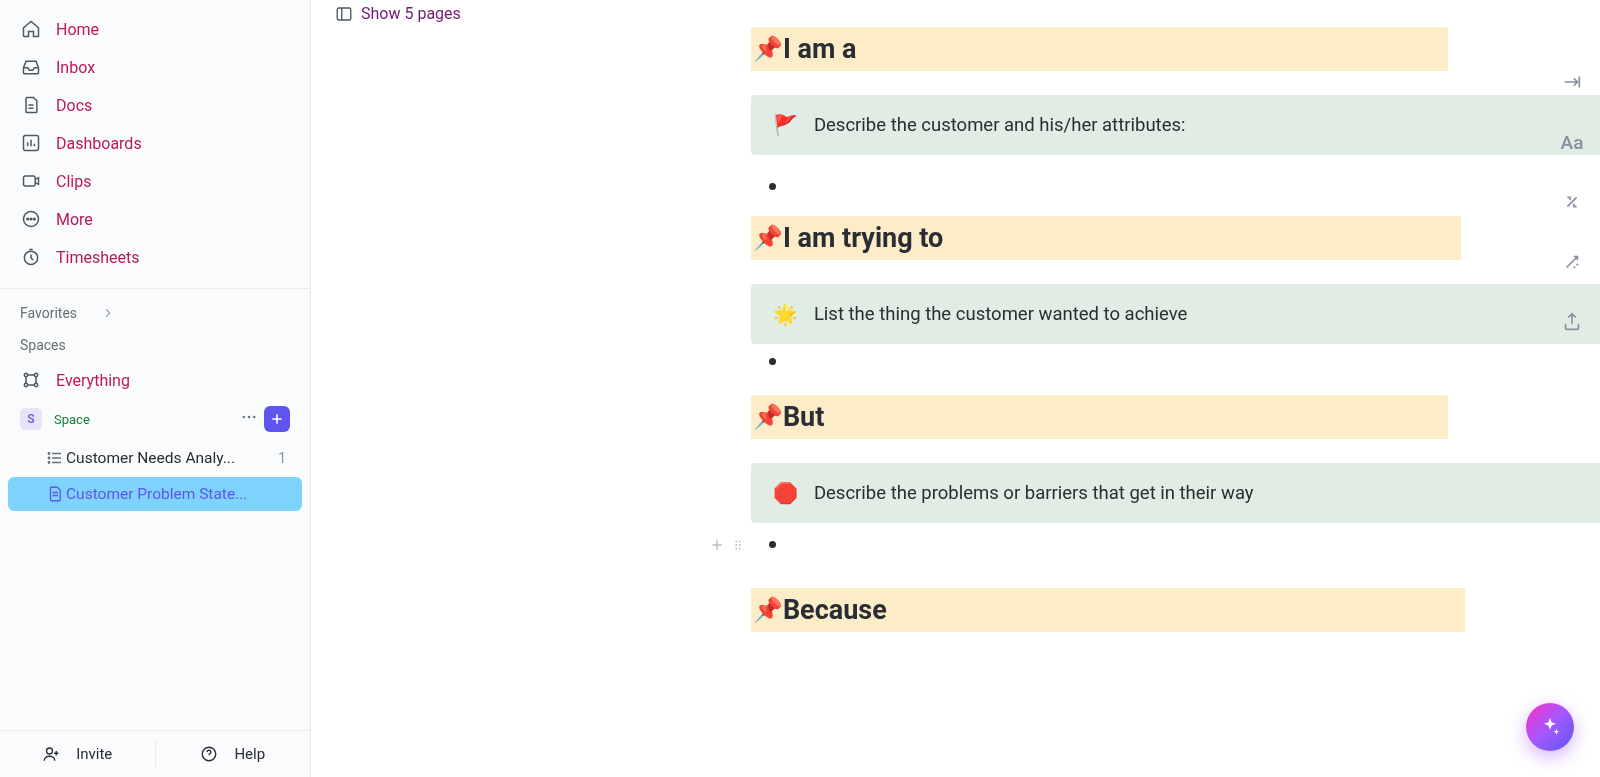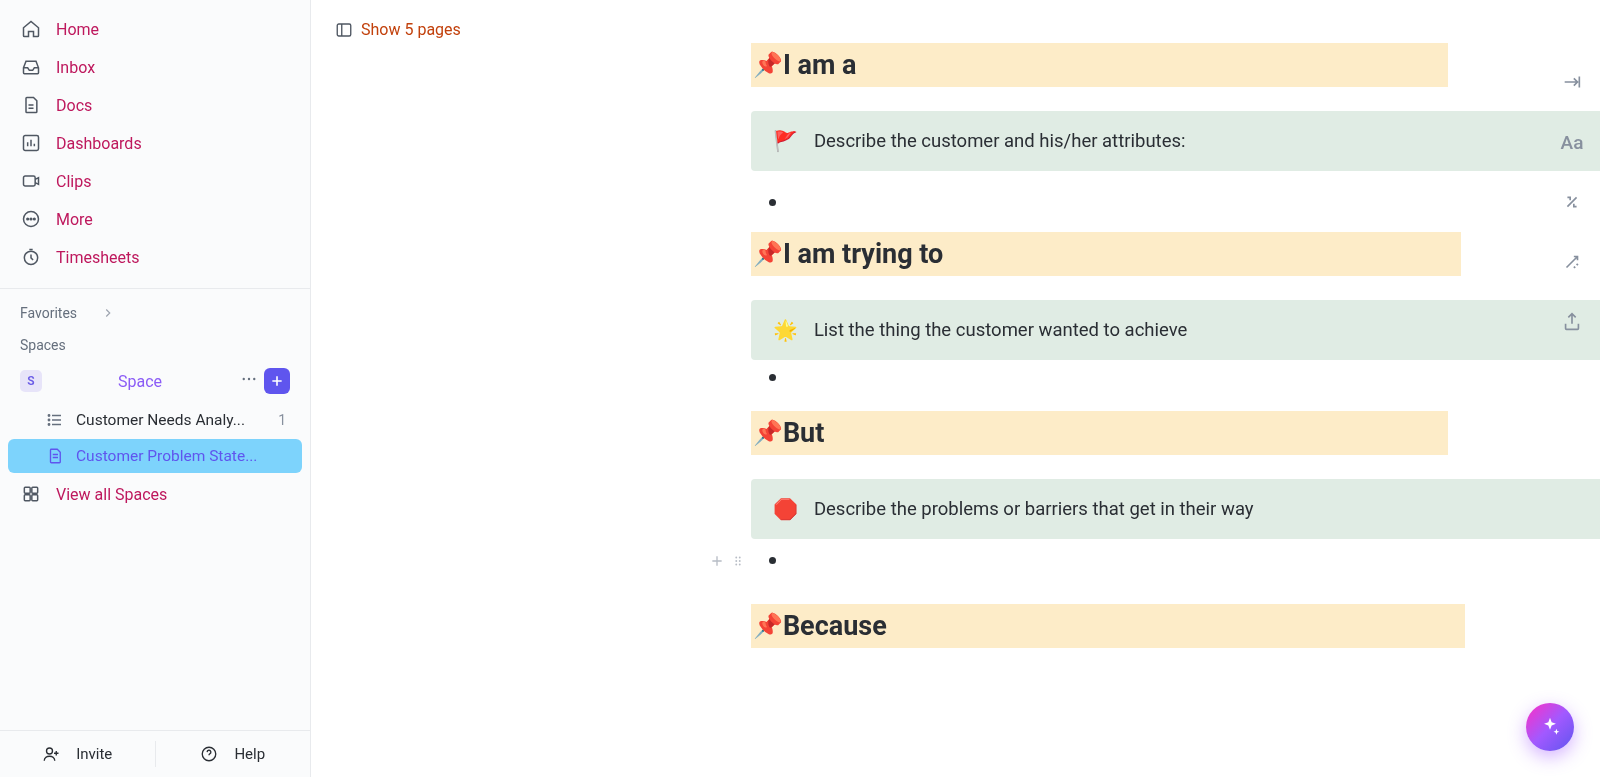--- a/index.html
+++ b/index.html
@@ -10,37 +10,37 @@
     .sidebar { width: 311px; min-width: 311px; background: #fafbfc; border-right: 1px solid #e8eaed; display: flex; flex-direction: column; }
     .sidebar-top { padding: 10px 8px 4px; }
     .nav-item { display: flex; align-items: center; gap: 14px; padding: 8px 12px; border-radius: 6px; cursor: pointer; font-size: 16px; color: #be185d; }
     .nav-icon { width: 22px; height: 22px; display: flex; align-items: center; justify-content: center; color: #4f5762; }
     .nav-icon svg { width: 20px; height: 20px; }
     .sidebar-divider { height: 1px; background: #e8eaed; margin: 8px 0; }
     .section-header { display: flex; align-items: center; gap: 24px; padding: 8px 20px; font-size: 14px; color: #656f7d; }
     .section-chevron { width: 14px; height: 14px; color: #9ca3af; }
     .space-row { display: flex; align-items: center; gap: 12px; padding: 7px 12px; margin: 0 8px; border-radius: 6px; cursor: pointer; position: relative; }
     .space-badge { width: 22px; height: 22px; border-radius: 5px; background: #e7e4f9; color: #6b5ce7; font-size: 12px; font-weight: 600; display: flex; align-items: center; justify-content: center; }
-    .space-label { flex: 1; font-size: 16px; color: #8b5cf6; text-align: center; }
+    .space-label { flex: 1; font-size: 13px; color: #15803d; }
     .space-actions { display: flex; gap: 4px; }
     .space-more { color: #656f7d; padding: 2px; cursor: pointer; }
     .space-add { width: 26px; height: 26px; border-radius: 6px; background: #5f55ee; color: #fff; display: flex; align-items: center; justify-content: center; cursor: pointer; }
-    .tree-item { display: flex; align-items: center; gap: 12px; padding: 8px 12px 8px 38px; margin: 2px 8px; border-radius: 6px; cursor: pointer; font-size: 15.5px; color: #2a2e34; }
+    .tree-item { display: flex; align-items: center; gap: 2px; padding: 8px 12px 8px 38px; margin: 2px 8px; border-radius: 6px; cursor: pointer; font-size: 15.5px; color: #2a2e34; }
     .tree-item.active { background: #7dd3fc; color: #5f55ee; }
     .tree-item.active .tree-icon { color: #5f55ee; }
     .tree-icon { width: 18px; height: 18px; display: flex; align-items: center; justify-content: center; color: #656f7d; }
     .tree-label { white-space: nowrap; overflow: hidden; text-overflow: ellipsis; flex: 1; }
     .tree-count { font-size: 14px; color: #87909e; margin-left: auto; padding-right: 4px; }
     .sidebar-bottom { margin-top: auto; border-top: 1px solid #e8eaed; display: flex; }
     .bottom-btn { flex: 1; display: flex; align-items: center; justify-content: center; gap: 16px; padding: 14px 0; font-size: 15px; color: #2a2e34; cursor: pointer; }
     .bottom-sep { width: 1px; background: #e8eaed; margin: 10px 0; }
     
     
     .main { flex: 1; position: relative; overflow-y: auto; padding: 0; }
-    .show-pages { display: flex; align-items: center; gap: 8px; padding: 20px 24px 4px; font-size: 16px; color: #c2410c; cursor: pointer; }
+    .show-pages { display: flex; align-items: center; gap: 8px; padding: 4px 24px 4px; font-size: 16px; color: #701a75; cursor: pointer; }
     .page-icon { width: 18px; height: 18px; color: #4f5762; }
     .doc { padding: 0 0 60px 440px; max-width: 1340px; }
     .section { margin-top: 0px; }
     .section-heading { display: inline-flex; align-items: center; background: #fdecc8; padding: 6px 0; font-size: 27px; font-weight: 700; color: #2a2e34; width: 697px; }
     .section-heading.wide { width: 710px; }
     .section-heading.wider { width: 714px; }
     .pin { font-size: 24px; margin-left: 2px; margin-right: 0px; }
     .callout { margin-top: 24px; background: #e0ece4; border-radius: 4px; padding: 18px 22px; width: 881px; display: flex; align-items: center; gap: 16px; font-size: 18.5px; color: #2a2e34; }
     .callout-emoji { font-size: 20px; }
     .bullet-row { display: flex; align-items: center; margin: 28px 0 26px 4px; position: relative; }
@@ -132,20 +132,32 @@
     <div class="section-header">
       <span>Favorites</span>
       <svg class="section-chevron" viewBox="0 0 24 24" fill="none" stroke="currentColor" stroke-width="2">
           <path d="M9 6l6 6-6 6"></path>
         </svg>
     </div>
     <div class="section-header">
       <span>Spaces</span>
     </div>
     <div>
+      <div class="nav-item" style="margin:0 8px">
+        <span class="nav-icon">
+            <svg viewBox="0 0 24 24" fill="none" stroke="currentColor" stroke-width="1.8">
+              <circle cx="6" cy="6" r="2"></circle>
+              <circle cx="18" cy="6" r="2"></circle>
+              <circle cx="6" cy="18" r="2"></circle>
+              <circle cx="18" cy="18" r="2"></circle>
+              <path d="M8 6h8M6 8v8M18 8v8M8 18h8"></path>
+            </svg>
+          </span>
+        <span>Everything</span>
+      </div>
       <div class="space-row">
         <span class="space-badge">S</span>
         <span class="space-label">Space</span>
         <div class="space-actions">
           <span class="space-more"><svg width="18" height="18" viewBox="0 0 24 24" fill="currentColor">
                 <circle cx="5" cy="12" r="1.6"></circle>
                 <circle cx="12" cy="12" r="1.6"></circle>
                 <circle cx="19" cy="12" r="1.6"></circle>
               </svg></span>
           <span class="space-add">
@@ -169,31 +181,20 @@
       </div>
       <div class="tree-item active">
         <span class="tree-icon">
             <svg viewBox="0 0 24 24" fill="none" stroke="currentColor" stroke-width="1.8">
               <path d="M7 3h8l4 4v13a1 1 0 0 1-1 1H7a1 1 0 0 1-1-1V4a1 1 0 0 1 1-1z"></path>
               <path d="M9 10h7M9 14h7"></path>
             </svg>
           </span>
         <span class="tree-label">Customer Problem State...</span>
       </div>
-      <div class="nav-item" style="margin:2px 8px">
-        <span class="nav-icon">
-            <svg viewBox="0 0 24 24" fill="none" stroke="currentColor" stroke-width="1.8">
-              <rect x="4" y="4" width="7" height="7" rx="1"></rect>
-              <rect x="13" y="4" width="7" height="7" rx="1"></rect>
-              <rect x="4" y="13" width="7" height="7" rx="1"></rect>
-              <rect x="13" y="13" width="7" height="7" rx="1"></rect>
-            </svg>
-          </span>
-        <span>View all Spaces</span>
-      </div>
     </div>
     <div class="sidebar-bottom">
       <div class="bottom-btn">
         <svg width="18" height="18" viewBox="0 0 24 24" fill="none" stroke="currentColor" stroke-width="1.8">
             <circle cx="10" cy="8" r="4"></circle>
             <path d="M3 21c0-4 3.5-6 7-6s7 2 7 6M19 8v6M16 11h6"></path>
           </svg>
         <span>Invite</span>
       </div>
       <div class="bottom-sep"></div>

